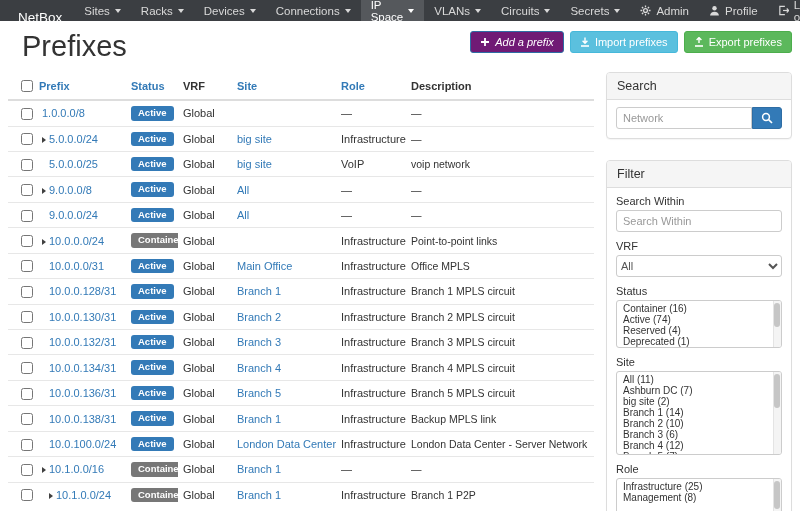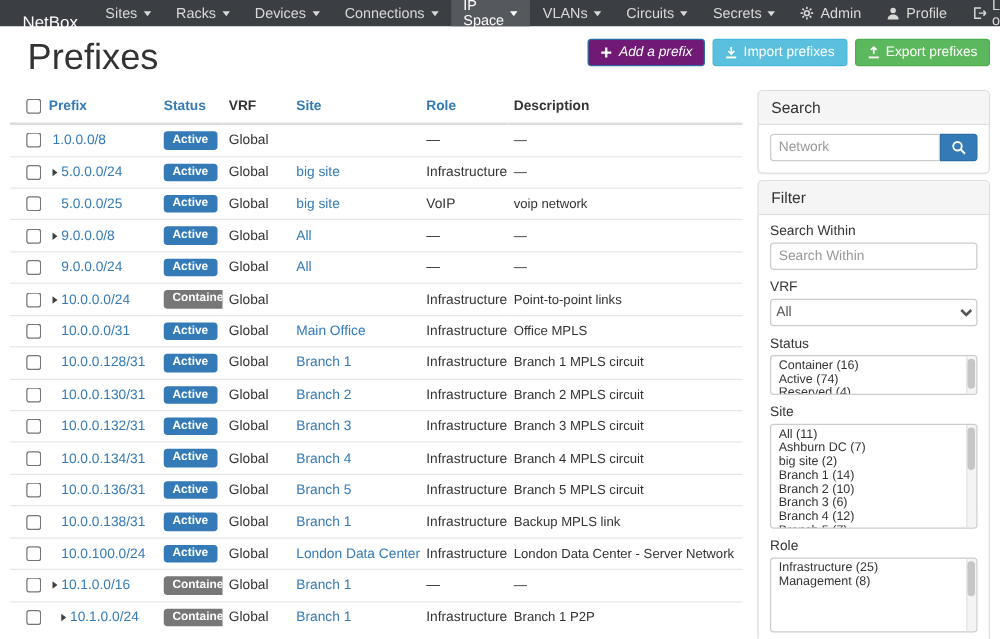--- a/index.html
+++ b/index.html
@@ -50,42 +50,42 @@
            color:#fff; border-radius:3px; }
   .badge.primary { background:#337ab7; }
   .badge.default { background:#777; }
   .tri { display:inline-block; width:0; height:0; border-top:3.5px solid transparent;
          border-bottom:3.5px solid transparent; border-left:4px solid #404040; margin-right:3px; cursor:pointer; }
   input[type=checkbox] { width:12px; height:12px; margin:0; vertical-align:middle; cursor:pointer; }
   th.check, td.check { padding-left:13px; }
 
   
   .sidebar { width:186px; flex:none; }
-  .panel { border:1px solid #ddd; border-radius:4px; margin-bottom:5px; background:#fff;
+  .panel { border:1px solid #ddd; border-radius:4px; margin-bottom:21px; background:#fff;
            box-shadow:0 1px 1px rgba(0,0,0,.04); }
   .panel-heading { background:#f5f5f5; border-bottom:1px solid #ddd; padding:6px 10px;
                    font-size:12.5px; color:#333; border-radius:3px 3px 0 0; }
   .panel-body { padding:7px 9px 9px; }
   .field { margin-bottom:8px; }
   .field:last-child { margin-bottom:0; }
   label { display:block; font-size:11px; margin-bottom:3px; color:#333; }
   .text-input { width:100%; height:22px; padding:2px 6px; border:1px solid #ccc; border-radius:3px;
                 font-size:11px; color:#555; font-family:inherit; }
   .text-input::placeholder { color:#999; }
   select { width:100%; height:22px; border:1px solid #ccc; border-radius:3px; font-size:11px;
            color:#555; background:#fff; font-family:inherit; }
   .input-group { display:flex; }
   .input-group .text-input { border-radius:3px 0 0 3px; flex:1; min-width:0; }
   .search-btn { width:30px; height:22px; background:#337ab7; border:1px solid #2e6da4;
                 border-radius:0 3px 3px 0; display:flex; align-items:center; justify-content:center; cursor:pointer; }
   .listbox { position:relative; border:1px solid #ccc; border-radius:3px; background:#fff;
              overflow:hidden; padding:2px 0; }
   .option { font-size:10px; line-height:11px; padding:0 6px; white-space:nowrap; overflow:hidden;
             color:#333; cursor:pointer; }
-  .lb-status { height:32px; }
+  .lb-status { height:48px; }
   .lb-site   { height:84px; }
   .lb-role   { height:60px; }
   .sb-track { position:absolute; top:0; right:0; bottom:0; width:8px; background:#f4f4f4;
               border-left:1px solid #e4e4e4; }
   .sb-thumb { position:absolute; right:1px; width:6px; background:#c6c6c6; border-radius:3px; top:2px; }
   .lb-status .sb-thumb { height:24px; }
   .lb-site   .sb-thumb { height:34px; }
   .lb-role   .sb-thumb { height:28px; }
 </style>
 </head>

